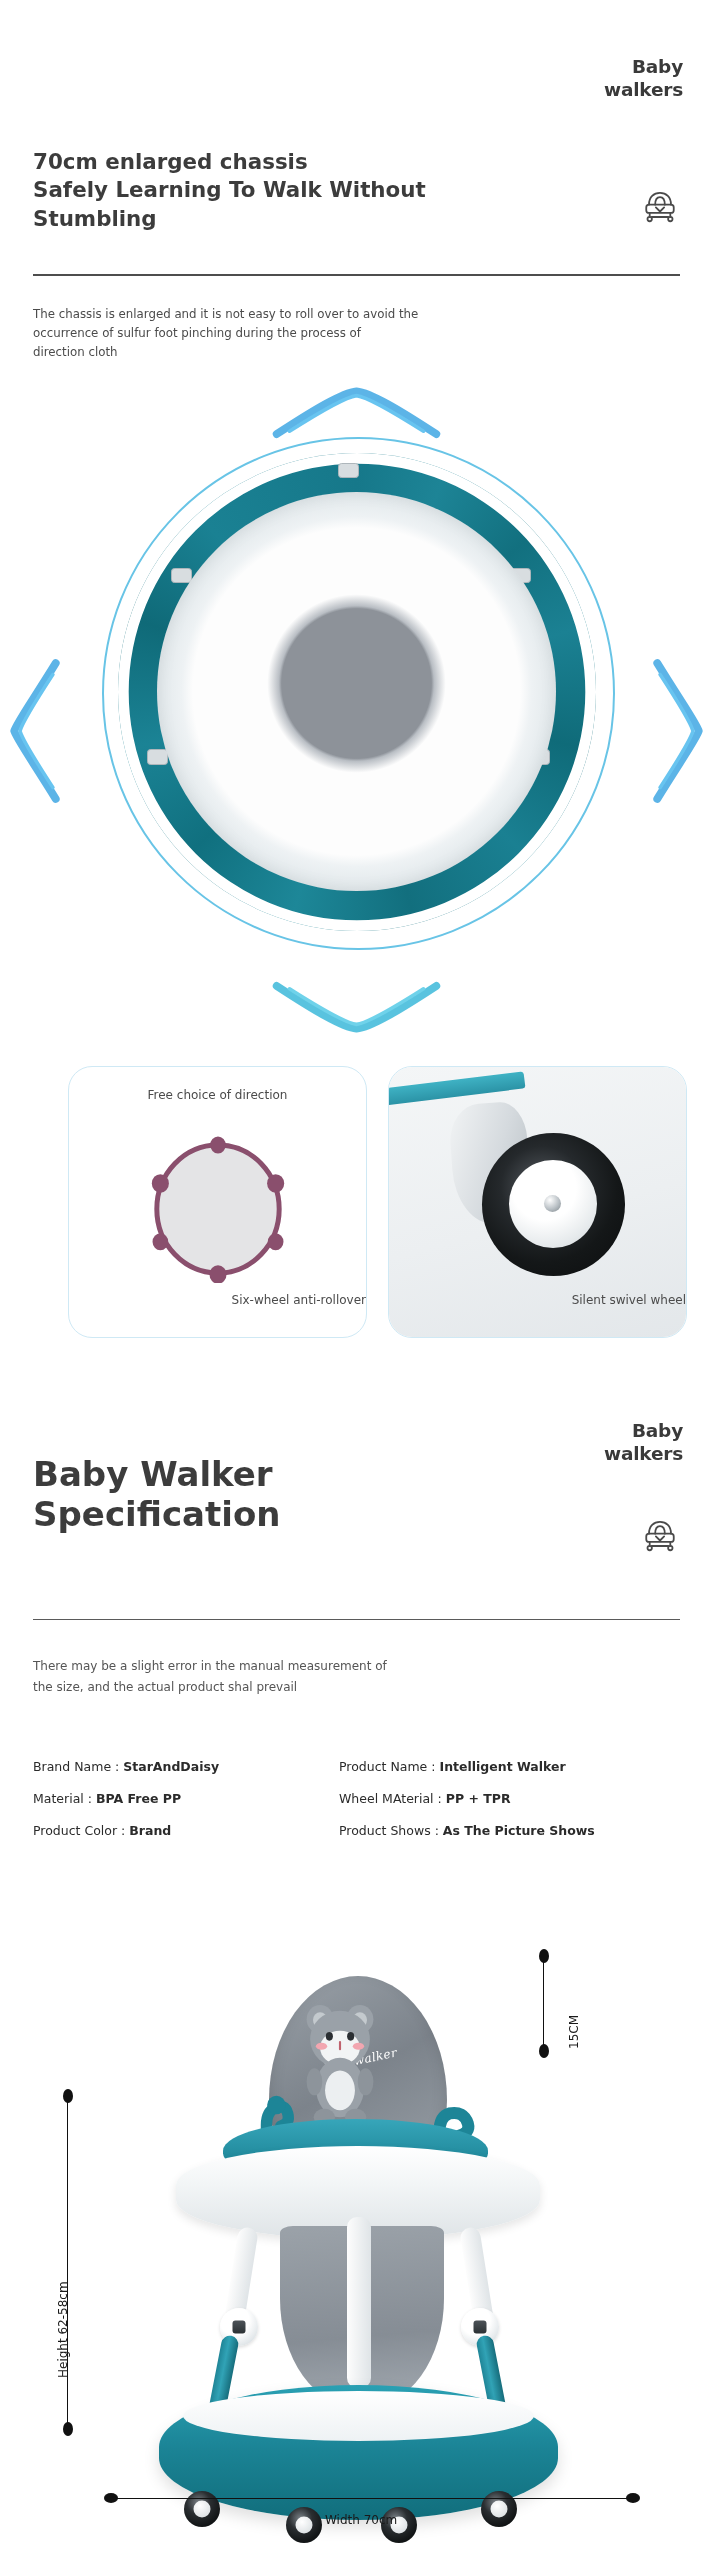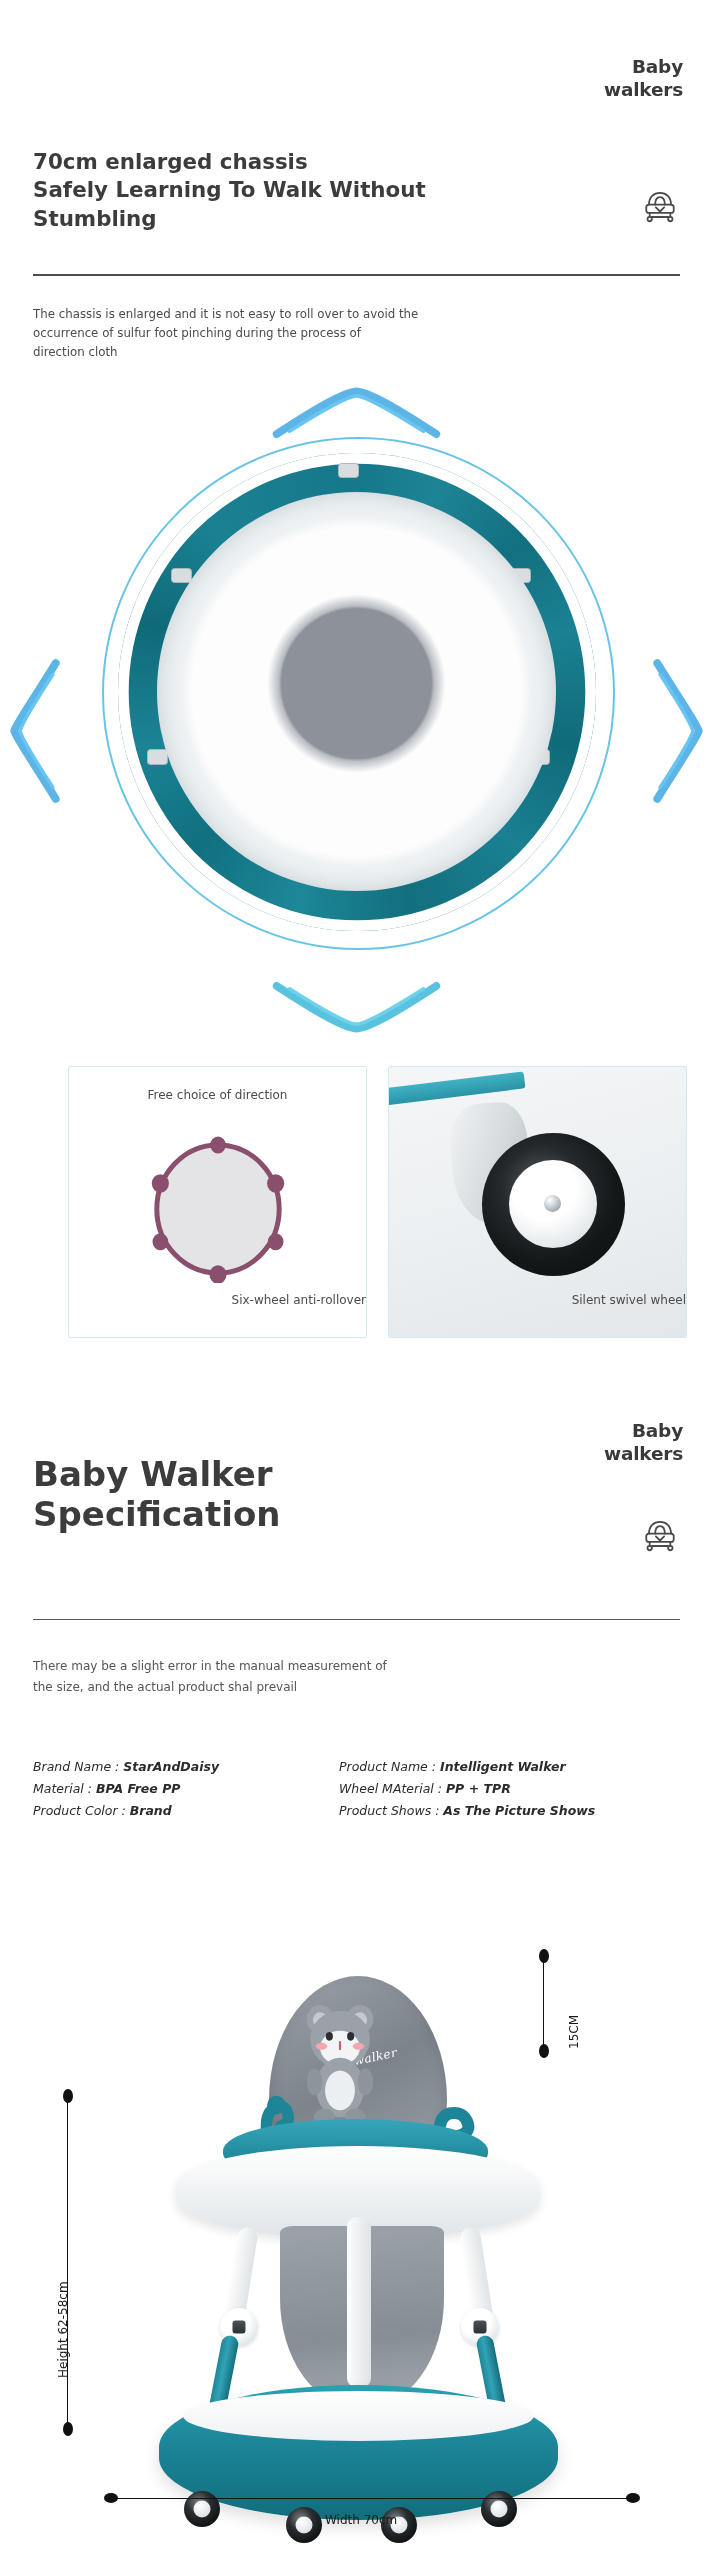--- a/index.html
+++ b/index.html
@@ -109,21 +109,21 @@
   }
 
   
   .brush { position: absolute; opacity: .92; }
   .brush svg { display: block; }
 
   
   .cards { position: absolute; left: 0; top: 1066px; width: 713px; height: 292px; }
   .card {
     position: absolute; top: 0; width: 299px; height: 272px;
-    border: 1.4px solid #cfe9f5; border-radius: 2px;
+    border: 1.4px solid #cfe9f5; border-radius: 24px;
     background: #ffffff; overflow: hidden;
   }
   #card-left  { left: 68px; }
   #card-right { left: 388px; }
   .card-cap {
     position: absolute; left: 0; width: 100%;
     text-align: center;
     font-family: "DejaVu Sans", sans-serif;
     font-size: 12px; color: #4b4b4b;
   }
@@ -169,22 +169,21 @@
   #sec2-title { top: 1454px; font-size: 34px; line-height: 1.18; }
   #sec2-rule  { top: 1619px; width: 647px; height: 1.4px; background: #5a5a5a; }
   #sec2-copy  { top: 1648px; width: 584px; font-size: 12px; line-height: 1.75; color: #555; margin-top: 8px; }
 
   
   .specs {
     position: absolute; left: 33px; top: 1759px;
     width: 649px;
     display: grid;
     grid-template-columns: 306px 342px;
-    row-gap: 7px;
-    font-style: italic;
+    row-gap: 17px;
   }
   .spec-item {
     font-family: "DejaVu Sans", sans-serif;
     font-size: 12.5px;
     color: #2b2b2b;
     white-space: nowrap;
   }
   .spec-item .k { font-weight: 400; }
   .spec-item .v { font-weight: 700; }
 

